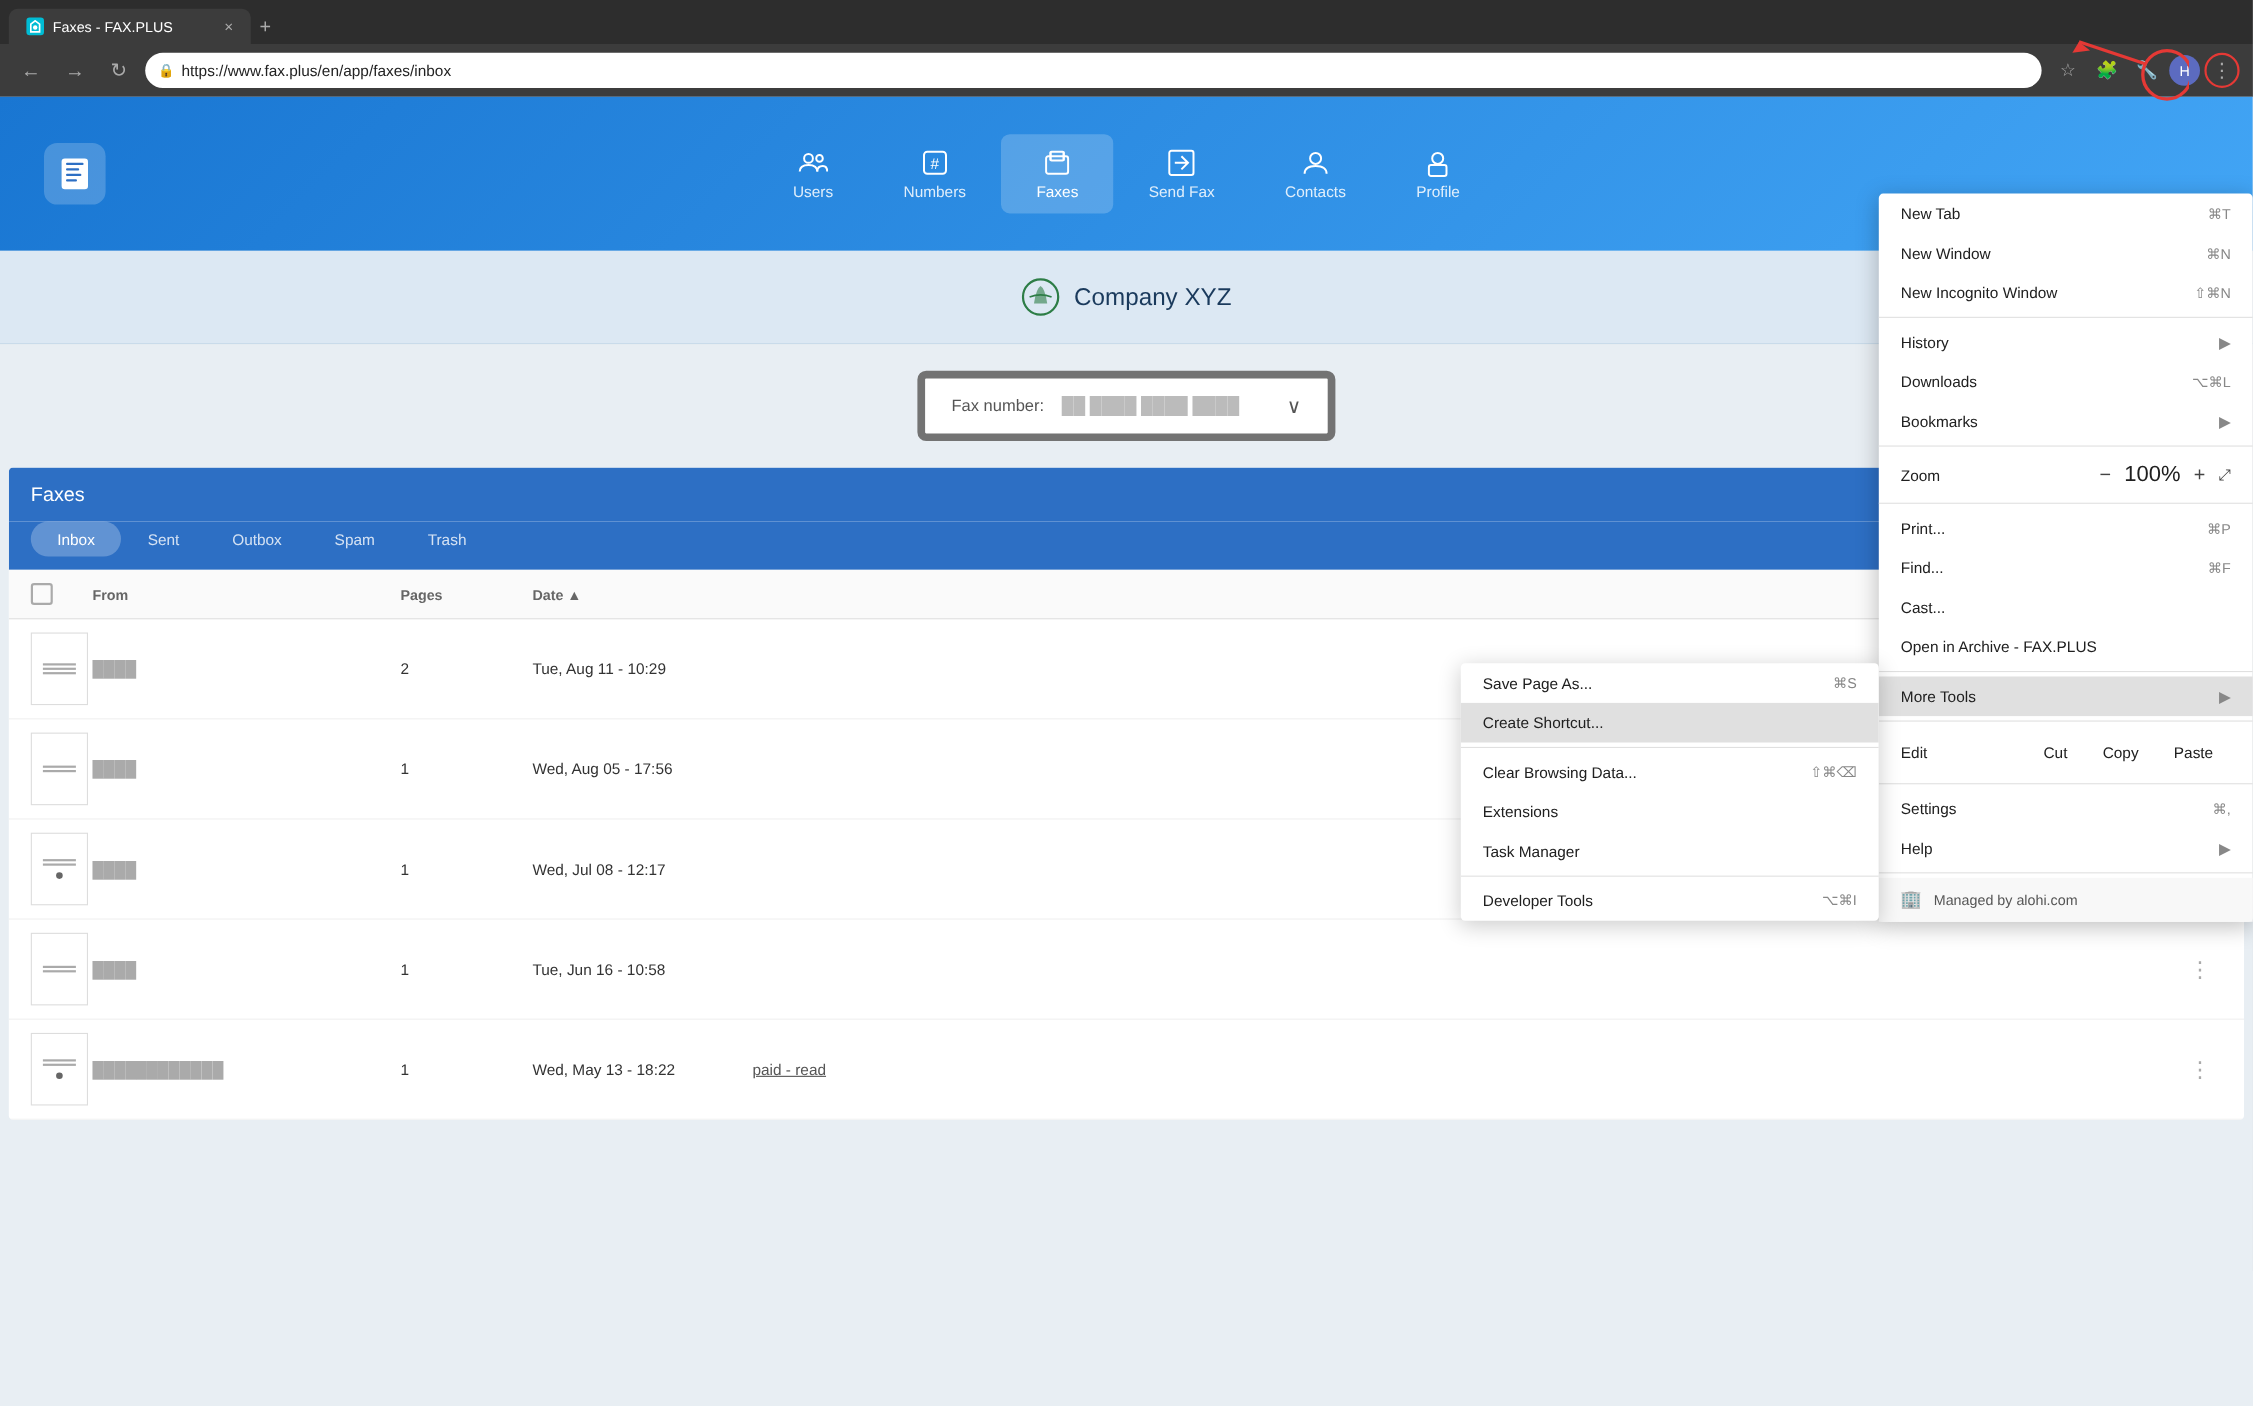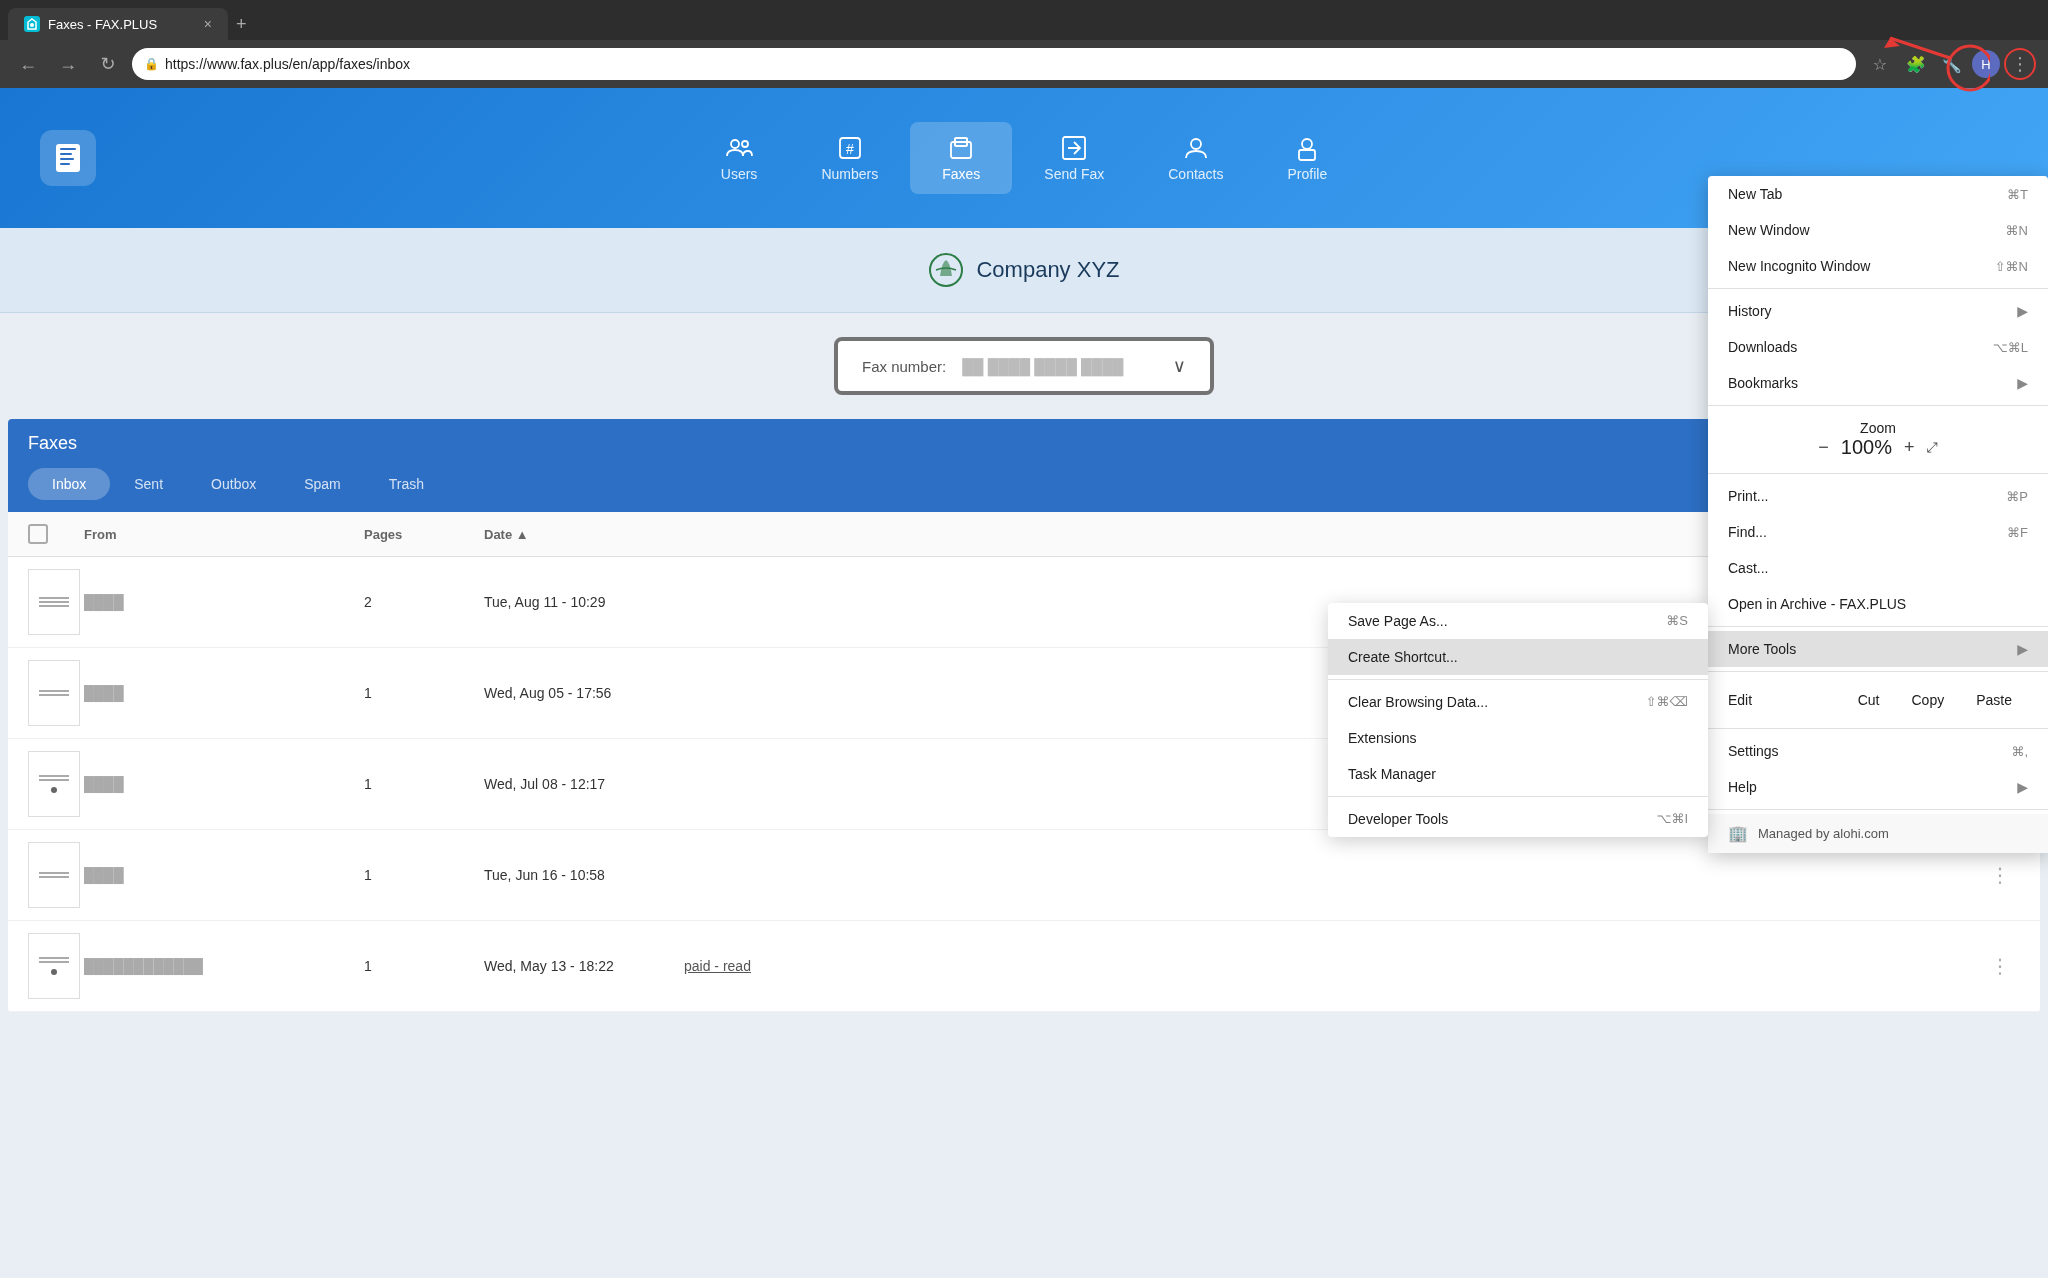--- a/index.html
+++ b/index.html
@@ -37,21 +37,21 @@
     .nav-tab svg { width: 28px; height: 28px; }
     .header-right { width: 56px; }
 
     
     .company-banner { background: #dce8f3; padding: 24px; display: flex; align-items: center; justify-content: center; gap: 12px; border-bottom: 1px solid #c5d8e8; }
     .company-logo { width: 36px; height: 36px; }
     .company-name { font-size: 22px; color: #1a3a5c; font-weight: 500; }
 
     
     .fax-number-section { display: flex; justify-content: center; padding: 24px; background: #e8eef3; }
-    .fax-number-box { background: #fff; border: 4px solid #737373; border-radius: 8px; padding: 14px 24px; display: flex; align-items: center; gap: 16px; min-width: 380px; }
+    .fax-number-box { background: #fff; border: 7px solid #737373; border-radius: 8px; padding: 14px 24px; display: flex; align-items: center; gap: 16px; min-width: 380px; }
     .fax-number-label { font-size: 15px; color: #555; }
     .fax-number-value { font-size: 15px; color: #bbb; flex: 1; }
     .fax-number-dropdown { color: #555; font-size: 18px; cursor: pointer; }
 
     
     .faxes-container { background: #fff; margin: 0 8px; border-radius: 4px; overflow: hidden; }
     .faxes-header { background: #2d6fc4; padding: 14px 20px; }
     .faxes-title { color: #fff; font-size: 18px; font-weight: 500; }
     .tabs-row { background: #2d6fc4; padding: 0 20px 12px; display: flex; align-items: center; gap: 0; }
     .fax-tab { padding: 8px 24px; border-radius: 20px; font-size: 14px; color: rgba(255,255,255,0.8); cursor: pointer; }
@@ -352,21 +352,21 @@
     </div>
     <div class="menu-item">
       <span>Downloads</span>
       <span class="menu-shortcut">⌥⌘L</span>
     </div>
     <div class="menu-item">
       <span>Bookmarks</span>
       <span class="menu-arrow">▶</span>
     </div>
     <div class="menu-divider"></div>
-    <div class="menu-item" style="justify-content: space-between; flex-direction: column;">
+    <div class="menu-item" style="justify-content: space-between;">
       <span>Zoom</span>
       <div class="zoom-control">
         <button class="zoom-btn">−</button>
         <span class="zoom-value">100%</span>
         <button class="zoom-btn">+</button>
         <button class="zoom-btn" style="font-size:14px;">⤢</button>
       </div>
     </div>
     <div class="menu-divider"></div>
     <div class="menu-item">

